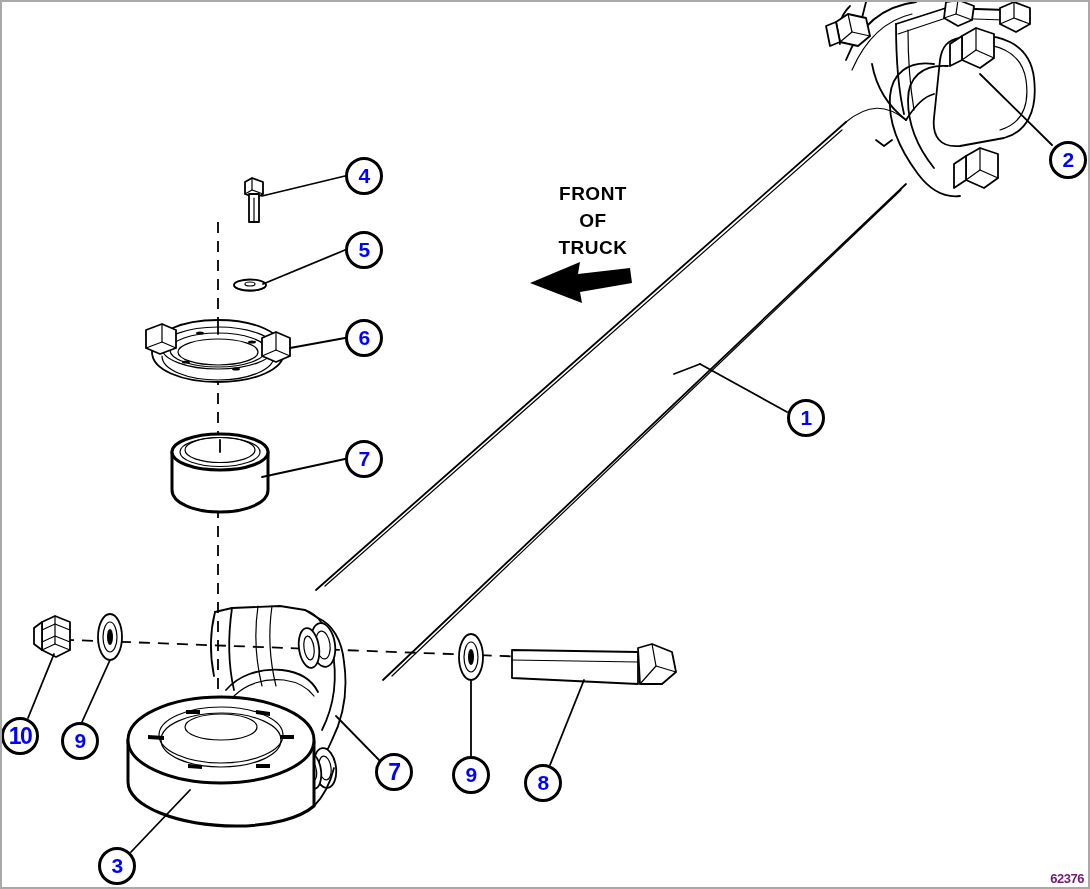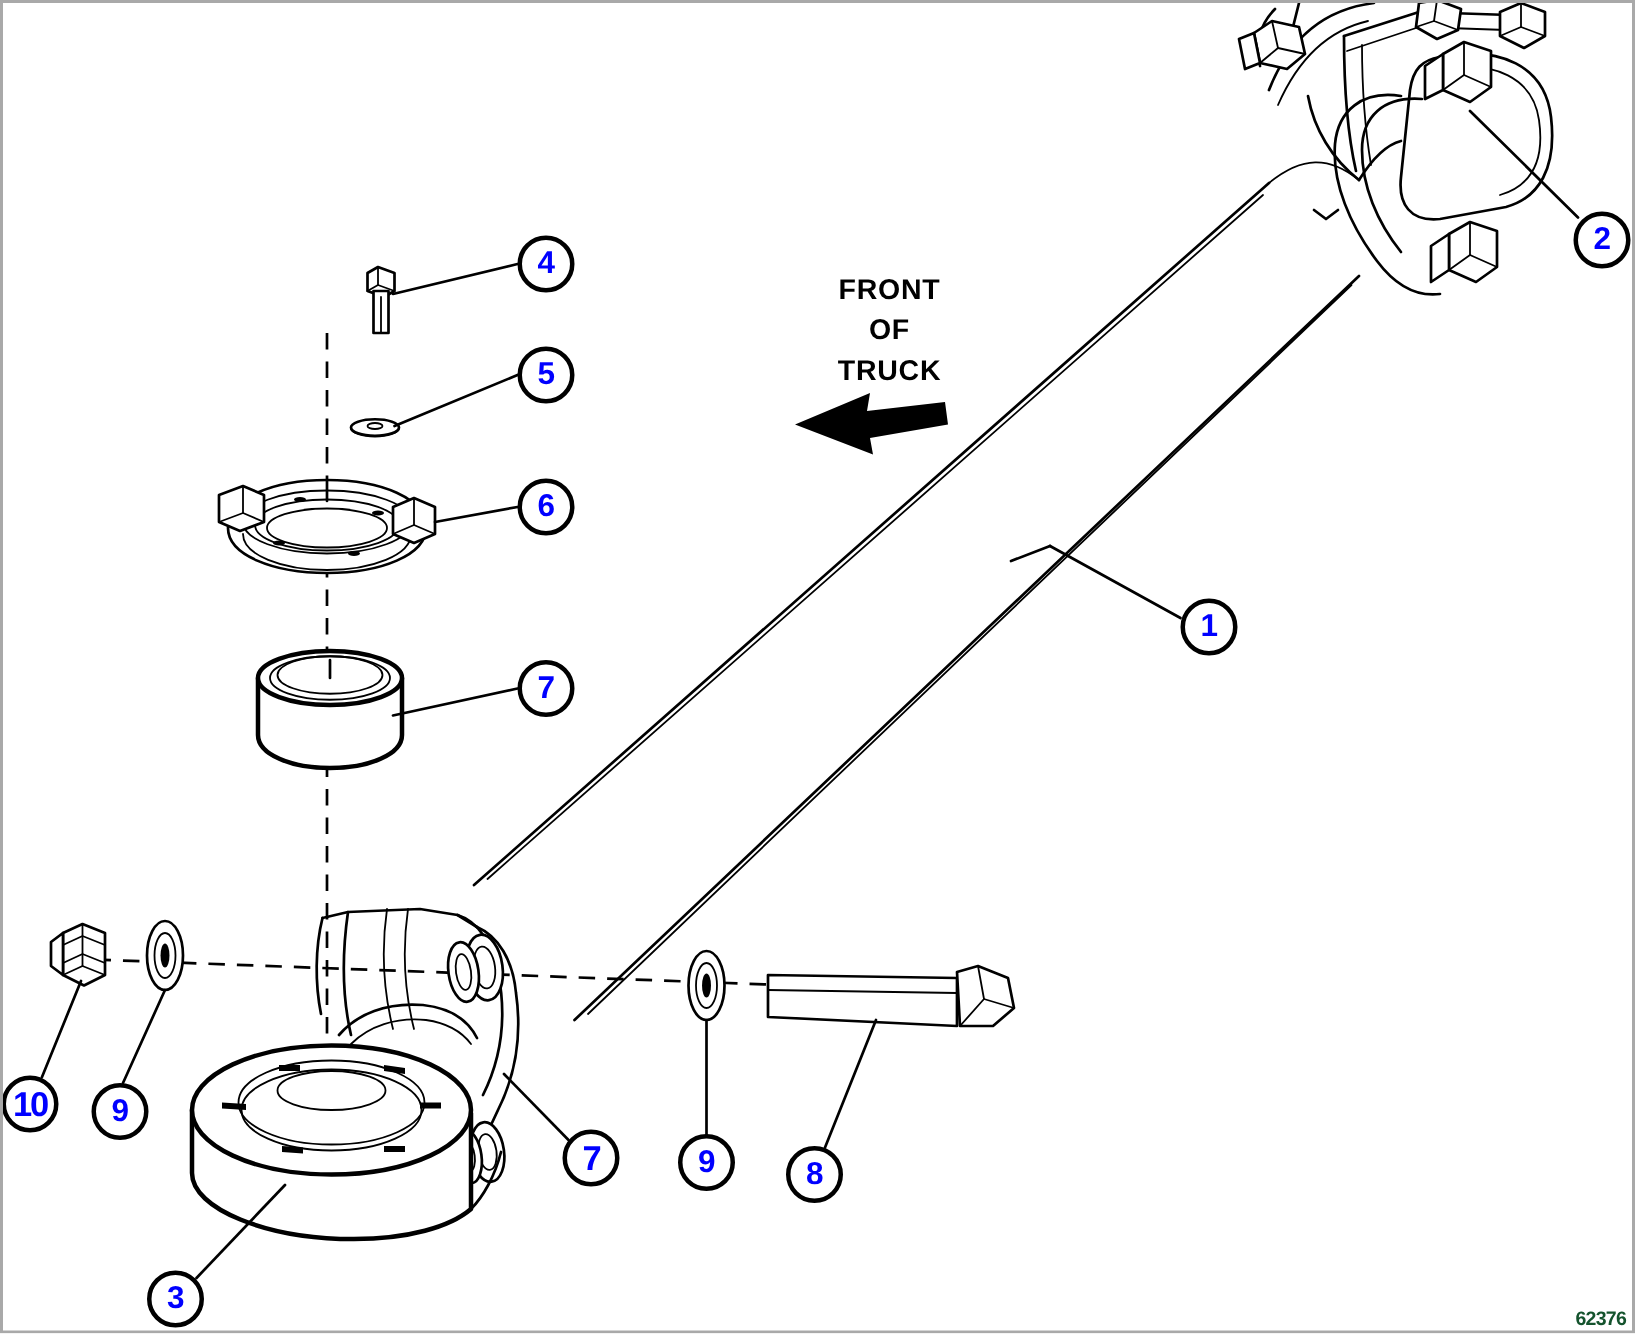--- a/index.html
+++ b/index.html
@@ -62,21 +62,21 @@
     font-weight: bold;
     font-size: 19px;
     line-height: 27px;
     letter-spacing: 0.5px;
   }
   #front-of-truck div { white-space: nowrap; }
   #drawing-number {
     position: absolute;
     right: 6px;
     bottom: 3px;
-    color: #14532d;
+    color: #701a75;
     font-family: "Liberation Sans", sans-serif;
     font-weight: bold;
     font-size: 13px;
     letter-spacing: -0.5px;
   }
 </style>
 </head>
 <body>
 
 <div id="page">

